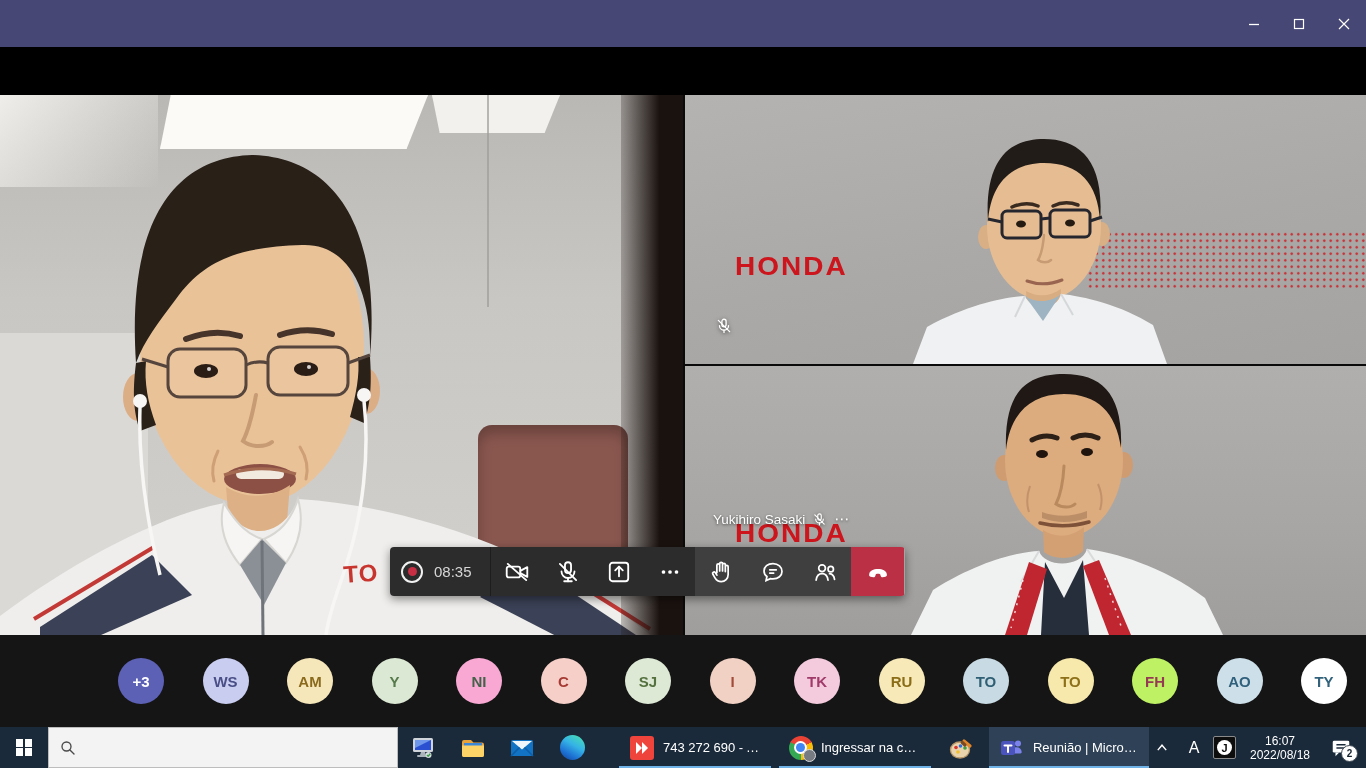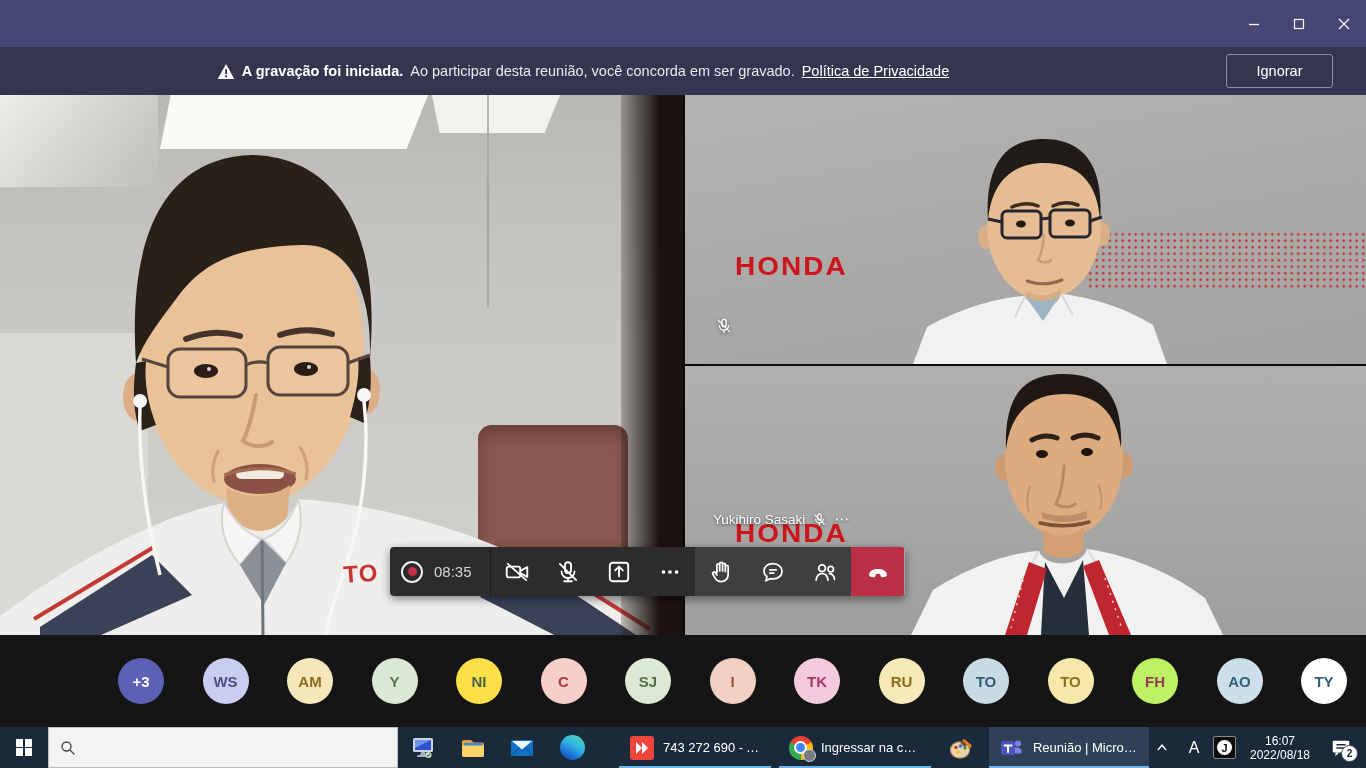--- a/index.html
+++ b/index.html
@@ -157,33 +157,20 @@
           </svg>
       </button>
       <button class="win-btn">
         <svg width="12" height="12" viewBox="0 0 12 12">
             <path d="M1,1 L11,11 M11,1 L1,11" stroke="#fff" stroke-width="1.2"></path>
           </svg>
       </button>
     </div>
   </div>
 
-  <div class="banner">
-    <div class="banner-center">
-      <svg width="18" height="17" viewBox="0 0 24 22">
-        <path d="M12,1 L23,21 H1 Z" fill="#fff"></path>
-        <rect x="10.9" y="8" width="2.4" height="6.6" fill="#343650"></rect>
-        <circle cx="12.1" cy="17.6" r="1.5" fill="#343650"></circle>
-      </svg>
-      <span class="b-bold">A gravação foi iniciada.</span>
-      <span class="b-text">Ao participar desta reunião, você concorda em ser gravado.</span>
-      <a class="b-link">Política de Privacidade</a>
-    </div>
-    <button class="banner-btn">Ignorar</button>
-  </div>
 
   <div class="stage">
 
     <div class="tile tile-left">
       <div class="glow-tl"></div>
       <div class="light-a"></div>
       <div class="light-b"></div>
       <div class="wall-line"></div>
       <div class="panel-ll"></div>
       <div class="obj-red"></div>
@@ -395,21 +382,21 @@
       </div>
       <div class="avatar" style="background: rgb(201, 205, 240); color: rgb(73, 78, 134);">
         <span>WS</span>
       </div>
       <div class="avatar" style="background: rgb(246, 231, 187); color: rgb(138, 106, 28);">
         <span>AM</span>
       </div>
       <div class="avatar" style="background: rgb(219, 232, 211); color: rgb(86, 122, 75);">
         <span>Y</span>
       </div>
-      <div class="avatar" style="background: #fde047; color: rgb(68, 98, 74);">
+      <div class="avatar" style="background: #f9a8d4; color: rgb(68, 98, 74);">
         <span>NI</span>
       </div>
       <div class="avatar" style="background: rgb(246, 207, 201); color: rgb(166, 58, 50);">
         <span>C</span>
       </div>
       <div class="avatar" style="background: rgb(221, 233, 213); color: rgb(85, 113, 63);">
         <span>SJ</span>
       </div>
       <div class="avatar" style="background: rgb(242, 209, 197); color: rgb(161, 75, 57);">
         <span>I</span>

